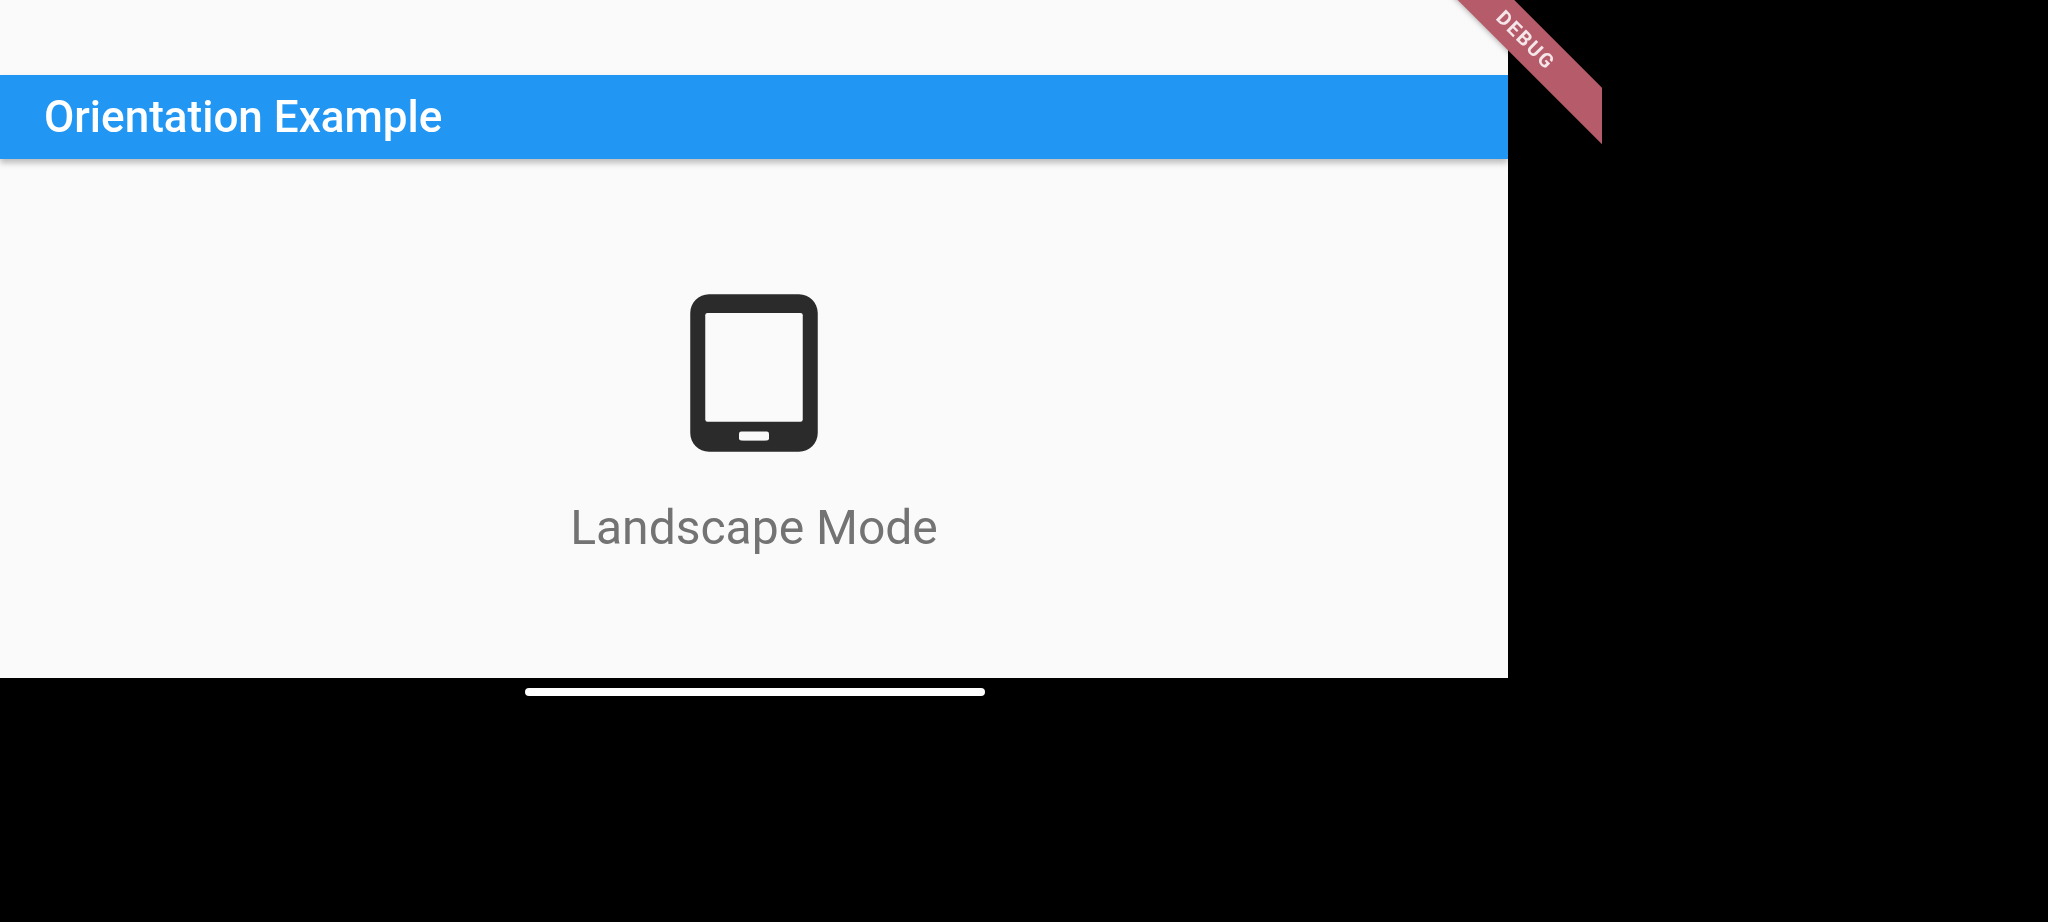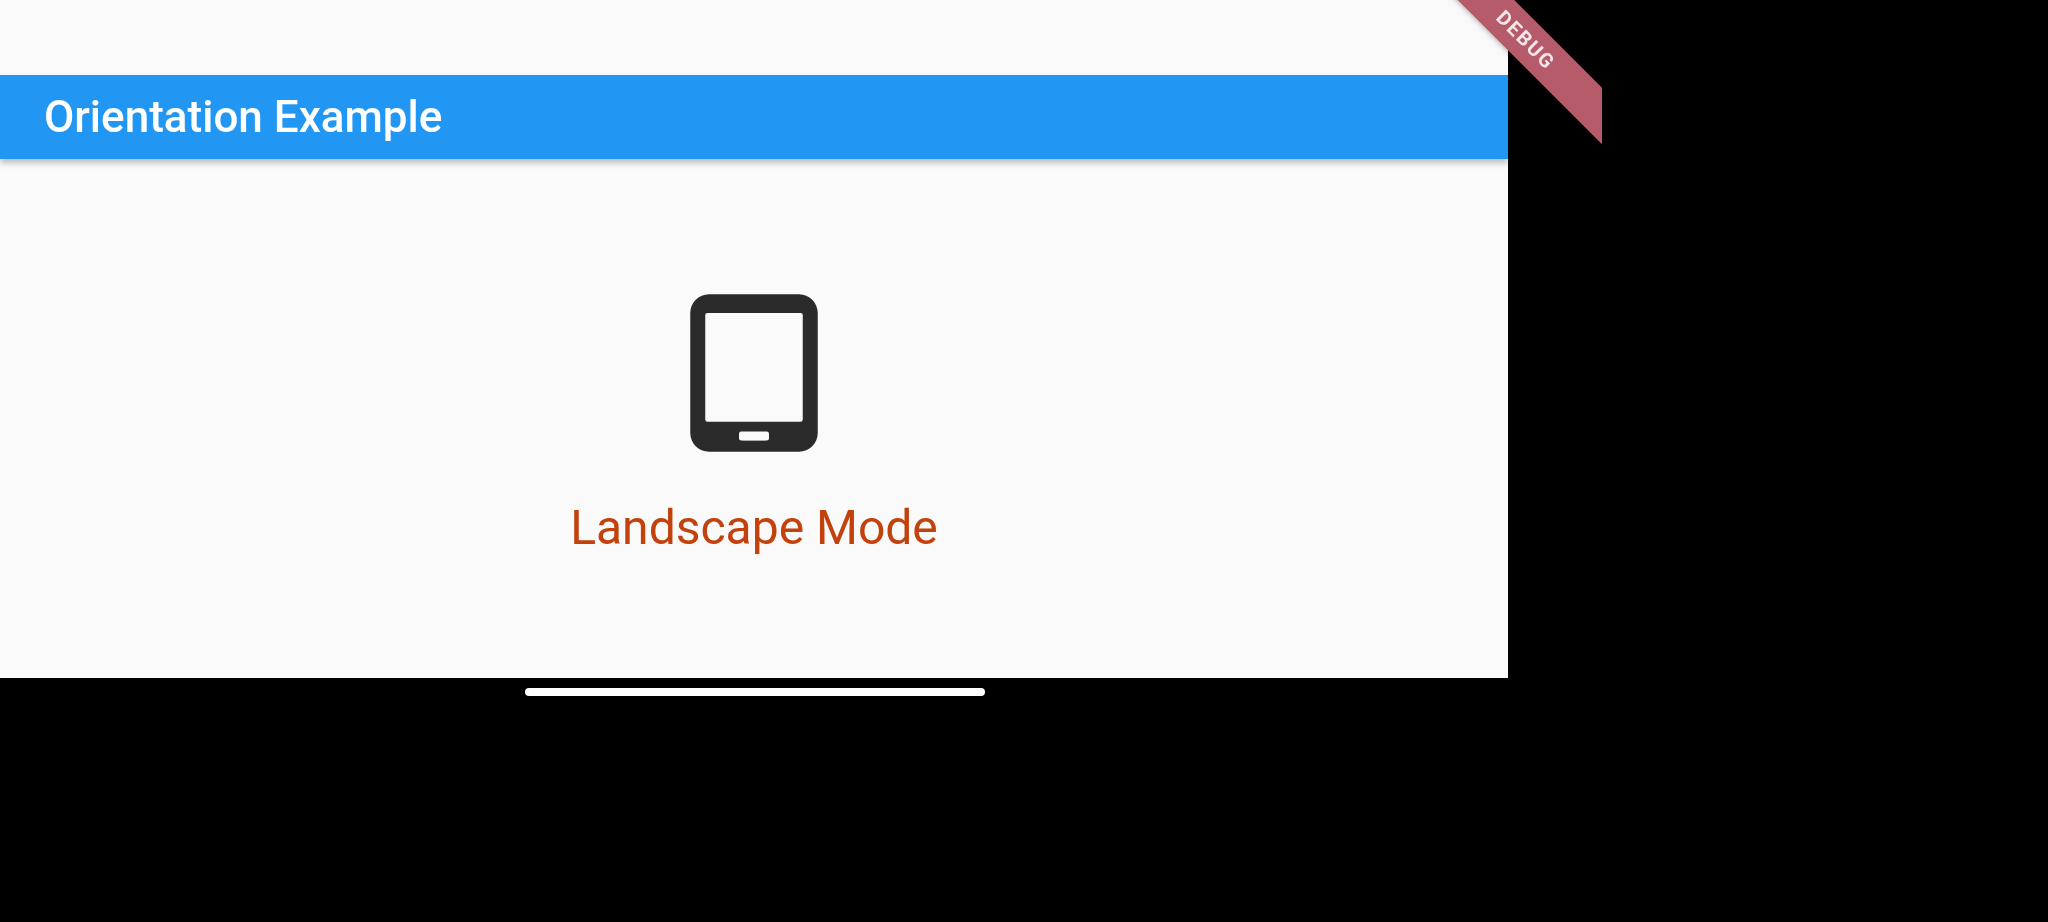--- a/index.html
+++ b/index.html
@@ -92,21 +92,21 @@
     z-index: 1;
   }
 
   .orientation-icon { color: #2b2b2b; }
   .orientation-icon svg { width: 180px; height: 180px; display: block; }
 
   .orientation-text {
     margin-top: 36px;
     font-size: 48px;
     font-weight: 400;
-    color: #c2410c;
+    color: #737373;
   }
 
   
   .debug-ribbon {
     position: absolute;
     top: -28px;
     left: 1412px;   
     width: 190px;
     height: 190px;
     overflow: hidden;

